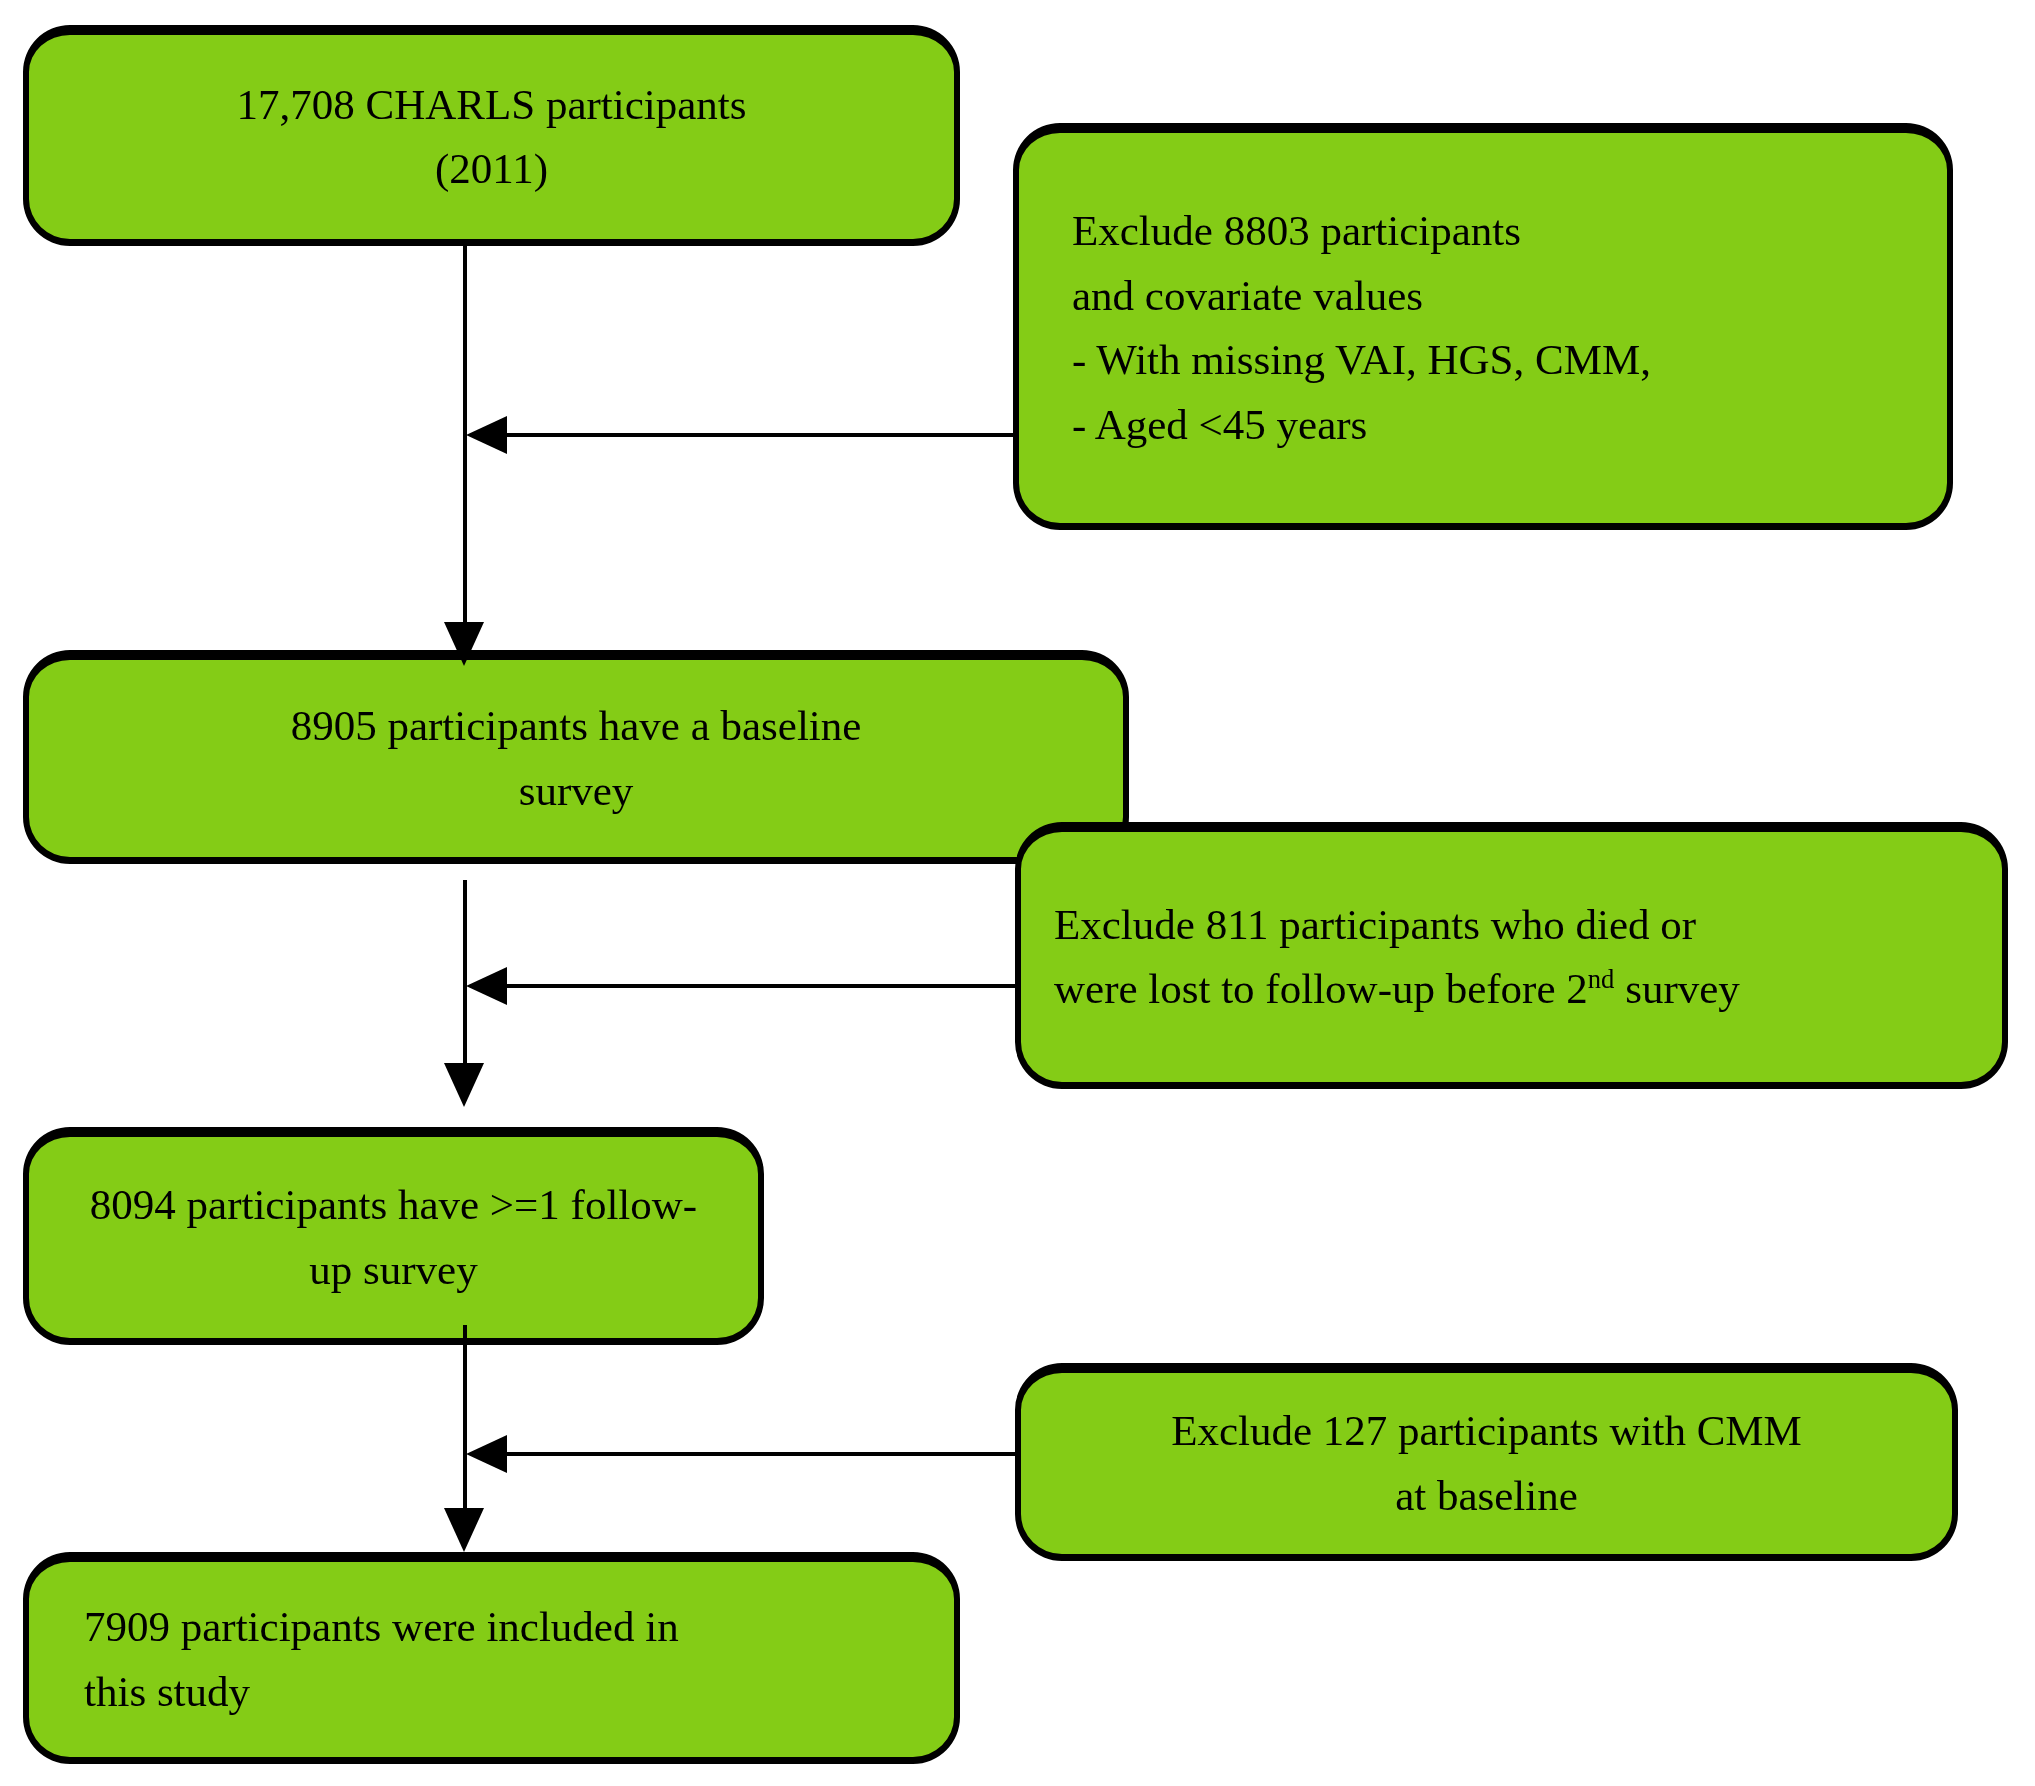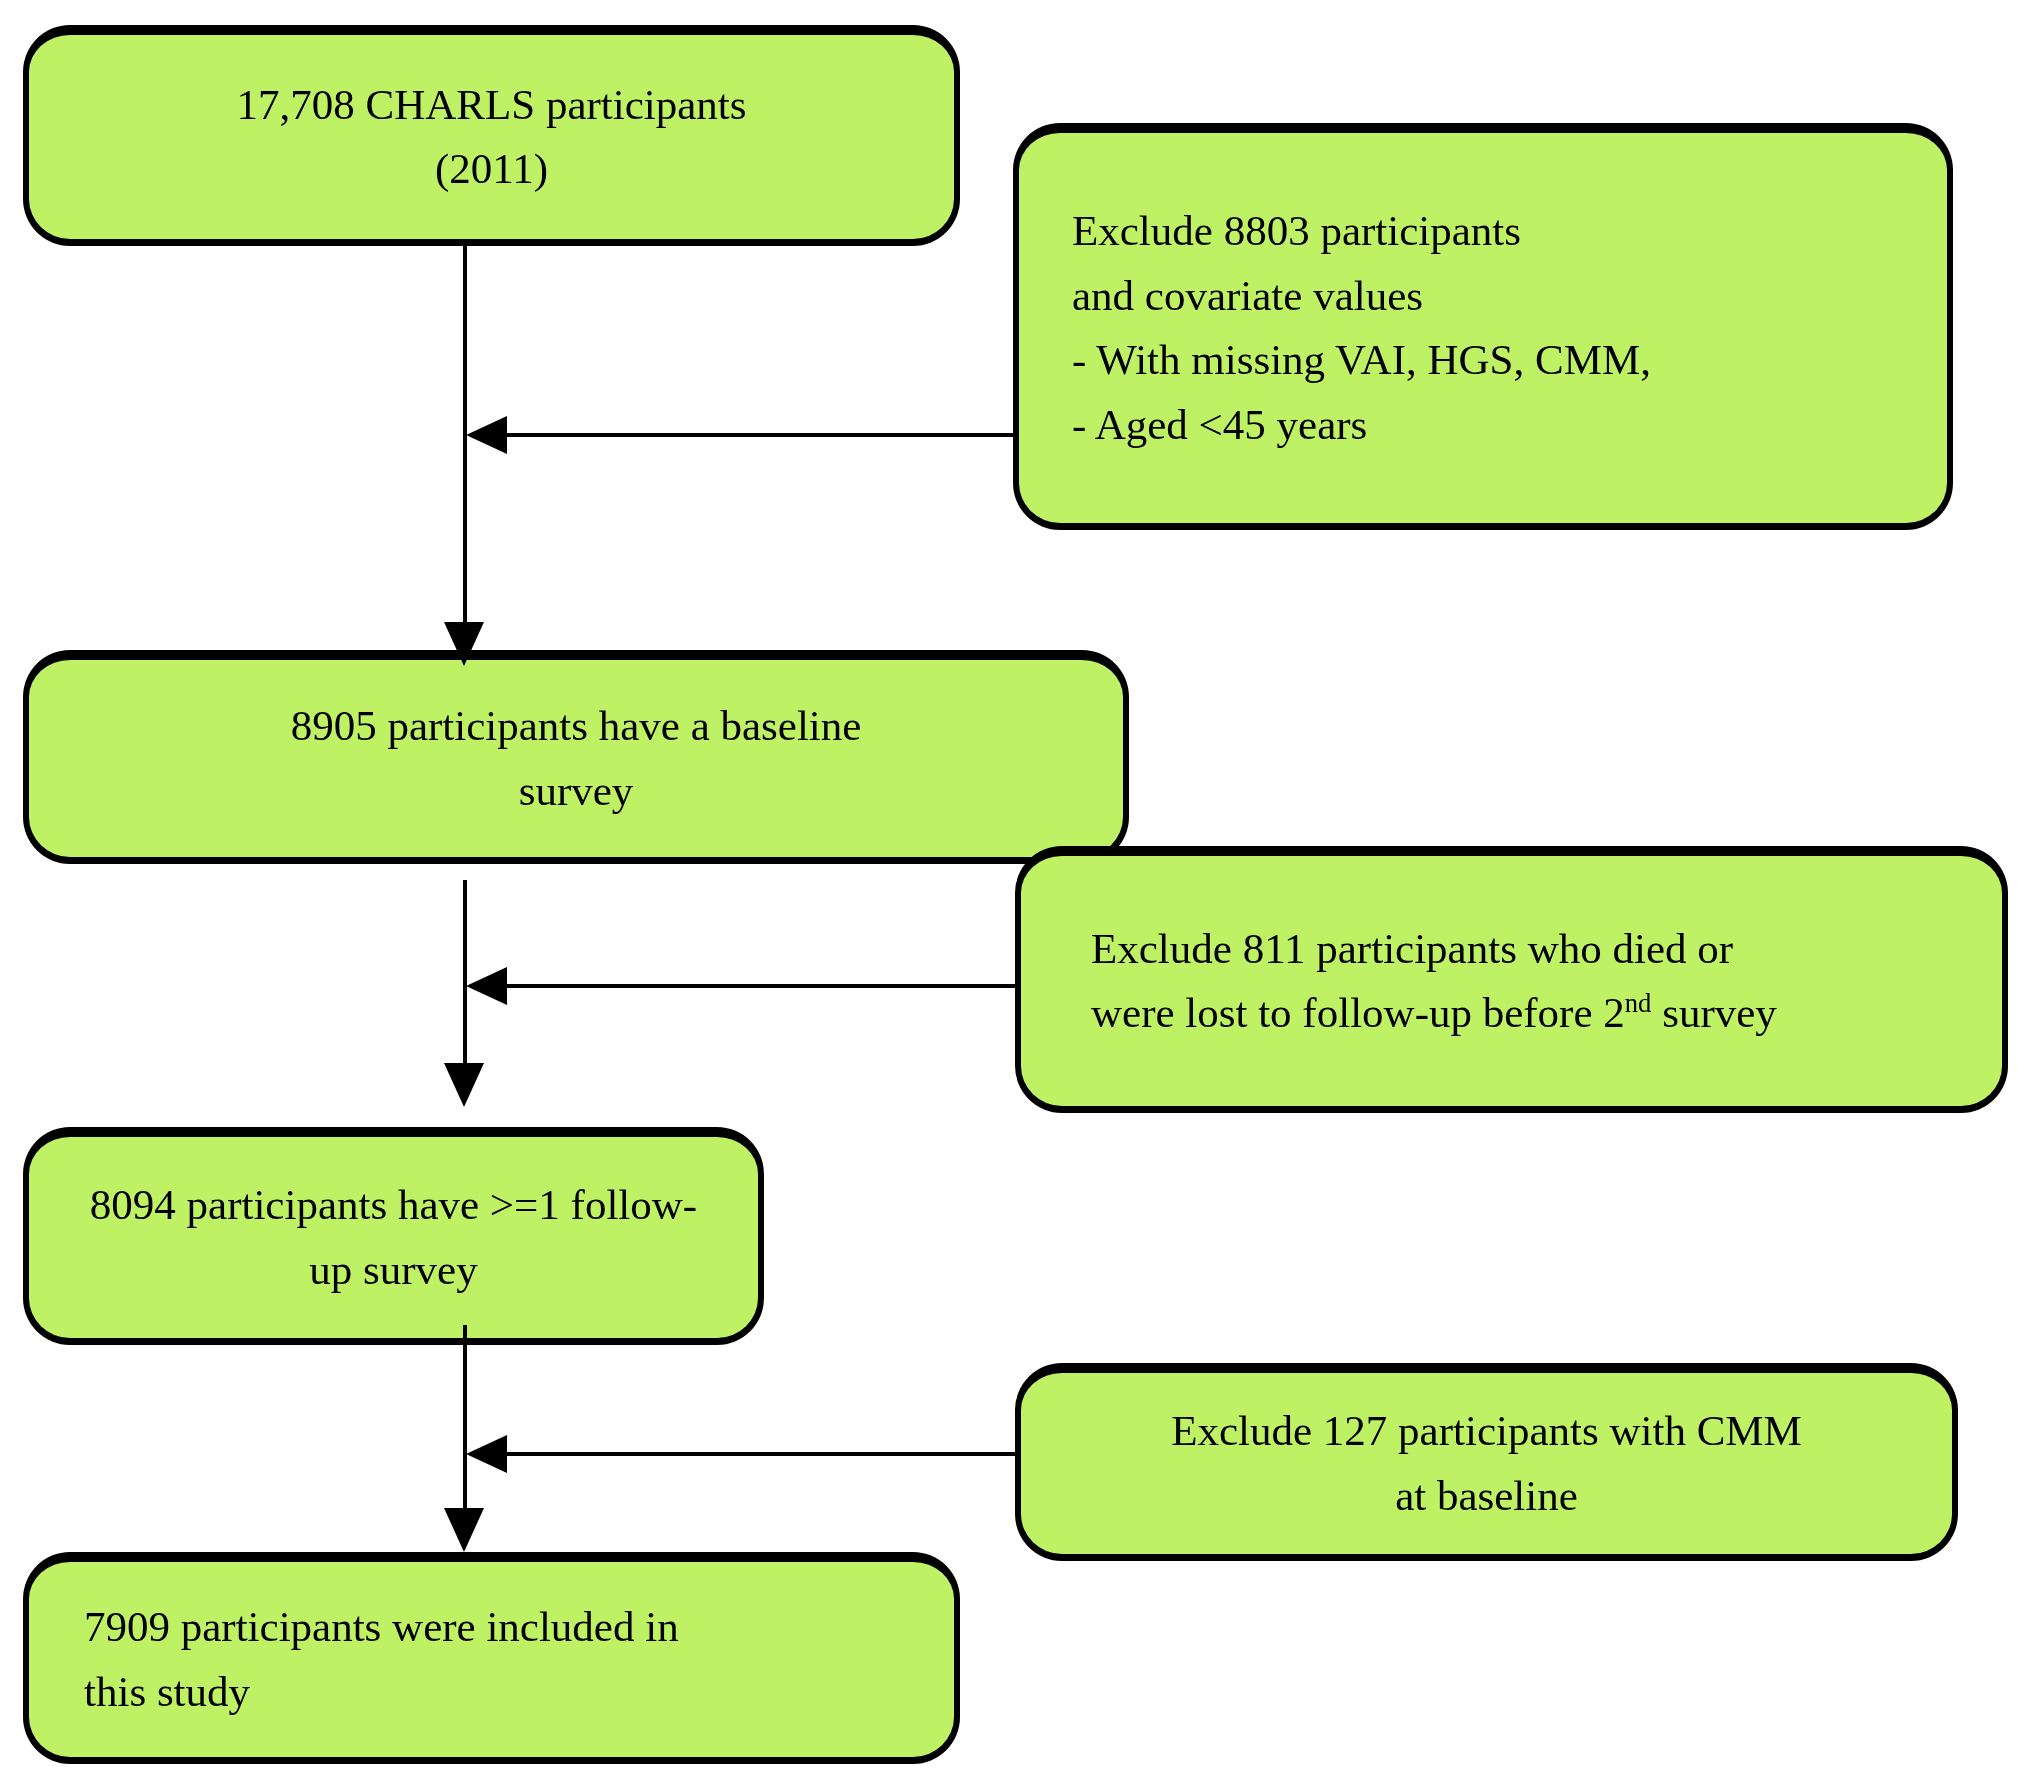--- a/index.html
+++ b/index.html
@@ -8,21 +8,21 @@
     background:#ffffff;
     font-family:"Liberation Serif", serif;
     color:#000000;
     position:relative;
     overflow:hidden;
   }
   .canvas{position:absolute;left:0;top:0;width:2035px;height:1787px;}
   .box{
     position:absolute;
     box-sizing:border-box;
-    background:#bef264;
+    background:#84cc16;
     border:6px solid #000000;
     border-top-width:10.6px;
     border-bottom-width:7.6px;
     border-radius:47px;
     display:flex;
     flex-direction:column;
     justify-content:center;
     font-size:43px;
     line-height:1.5;
   }
@@ -69,21 +69,21 @@
     <div>this study</div>
   </div>
 
   <div class="box left" style="left:1013px;top:123px;width:940px;height:407px;padding-left:53px;padding-right:23px;">
     <div>Exclude 8803 participants</div>
     <div>and covariate values</div>
     <div>- With missing VAI, HGS, CMM,</div>
     <div>- Aged &lt;45 years</div>
   </div>
 
-  <div class="box left" style="left:1015px;top:846px;width:993px;height:267px;padding-left:70px;padding-right:18px;">
+  <div class="box left" style="left:1015px;top:822px;width:993px;height:267px;padding-left:33px;padding-right:18px;">
     <div>Exclude 811 participants who died or</div>
     <div><span>were lost to follow-up before 2</span><sup>nd</sup><span> survey</span></div>
   </div>
 
   <div class="box center" style="left:1015px;top:1363px;width:943px;height:198px;">
     <div>Exclude 127 participants with CMM</div>
     <div>at baseline</div>
   </div>
 
   <div class="vline" style="top:246px;height:379px;"></div>

